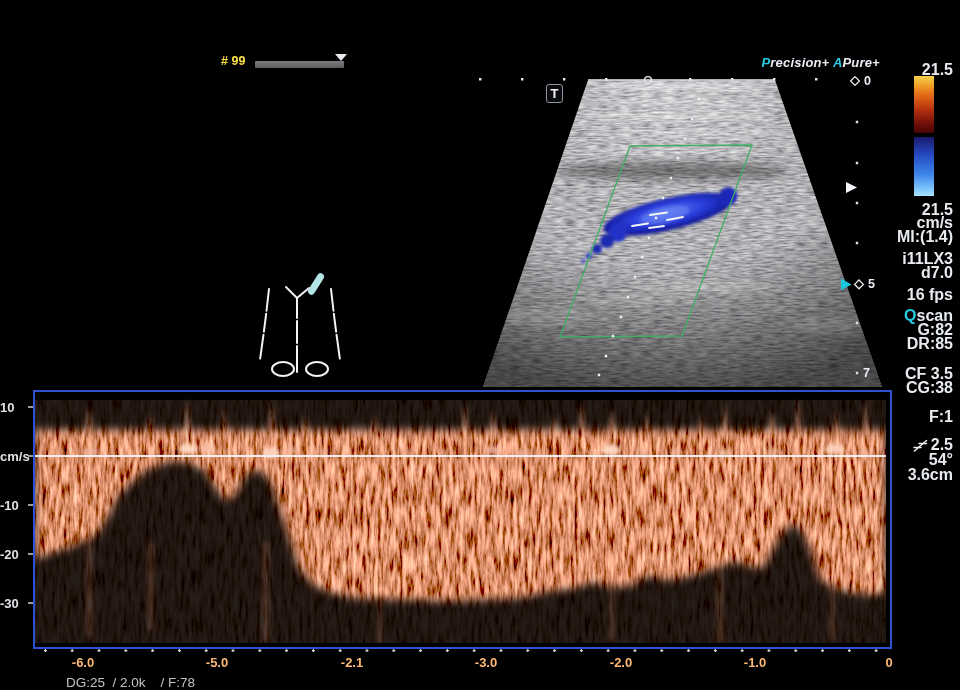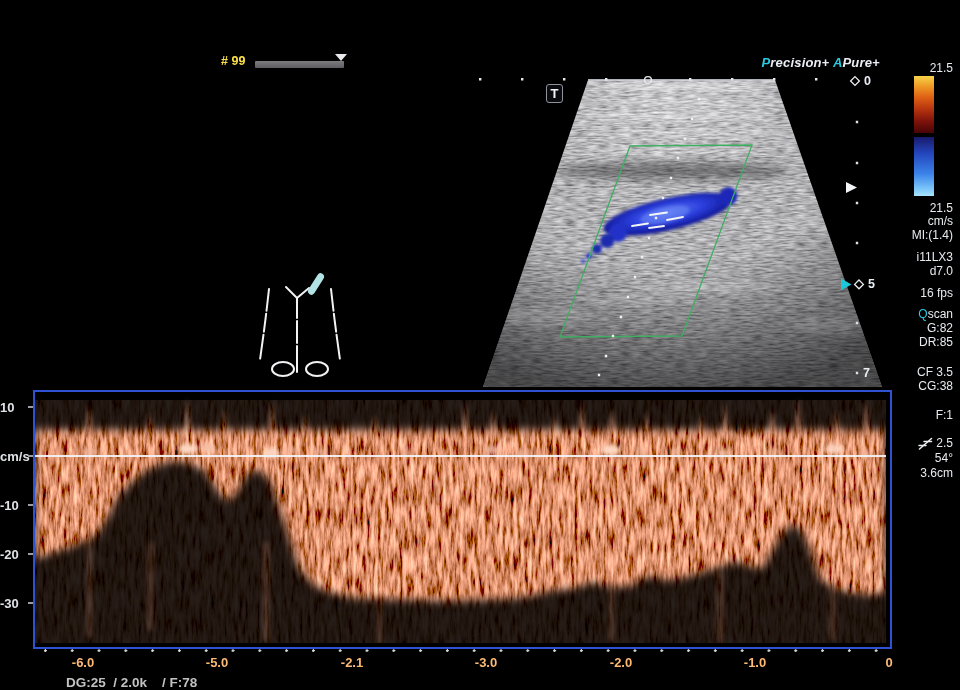--- a/index.html
+++ b/index.html
@@ -19,35 +19,35 @@
   
   .branding{top:55px;right:80px;font-size:13px;font-style:italic;font-weight:700;color:#e9edf4;white-space:nowrap;letter-spacing:.2px;}
   .cyan{color:#27cbe2;}
   .plus{font-style:normal;}
   
   .depth-label{color:#e9edf4;font-size:12.5px;font-weight:700;}
   .t-box{left:546px;top:84px;width:15px;height:17px;border:1px solid #8e939c;border-radius:3px;
          background:rgba(18,20,26,.55);color:#f2f3f6;font-size:13px;font-weight:700;text-align:center;line-height:17px;}
   
   .sidebar{left:896px;top:55px;width:60px;height:440px;}
-  .sb-item{position:absolute;right:3px;text-align:left;color:#e7eaef;font-size:12px;font-weight:400;white-space:nowrap;}
+  .sb-item{position:absolute;right:3px;text-align:left;color:#e7eaef;font-size:16px;font-weight:700;white-space:nowrap;}
   .cb-wrap{position:absolute;left:18px;top:21px;width:20px;height:120px;}
   .cb-top{width:20px;height:57px;background:linear-gradient(180deg,#f6d44a 0%,#f0a028 16%,#e06414 36%,#b63410 58%,#7c120a 80%,#480406 100%);}
   .cb-gap{width:20px;height:4px;background:#000;}
   .cb-bottom{width:20px;height:59px;background:linear-gradient(180deg,#191a6b 0%,#2446bd 28%,#3b82e8 62%,#7cc6fa 88%,#a9e4ff 100%);}
   .gate-row{display:flex;align-items:center;gap:3px;justify-content:flex-end;}
   
   .spec-box{left:33px;top:390px;width:855px;height:255px;border:2px solid #2f52d4;background:#000;}
   .ylab{position:absolute;width:26px;text-align:left;color:#dfe2e6;font-size:13px;font-weight:700;}
   .ytick{position:absolute;left:28px;width:5px;height:2px;background:#9a9da3;}
   .xticks{left:36px;top:649px;width:856px;height:4px;
           background-image:radial-gradient(circle at 1.4px 1.6px,#d2d6da 1.1px,rgba(0,0,0,0) 1.5px);
           background-size:26.8px 4px;background-position:8px 0;background-repeat:repeat-x;}
   .xlab{position:absolute;top:655px;transform:translateX(-50%);color:#fdba74;font-size:13px;font-weight:700;white-space:nowrap;}
-  .footer{left:66px;top:675px;color:#c2c2c2;font-size:13.5px;font-weight:700;white-space:pre;}
+  .footer{left:66px;top:675px;color:#c2c2c2;font-size:13.5px;font-weight:400;white-space:pre;}
 </style>
 </head>
 <body>
 
 <div class="screen">
 
 
   <div class="abs counter-label"># 99</div>
   <div class="abs counter-bar"></div>
   <div class="abs counter-tri"></div>

